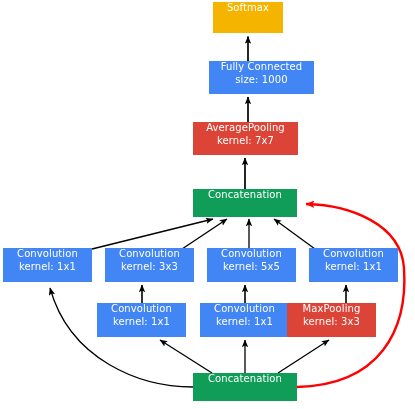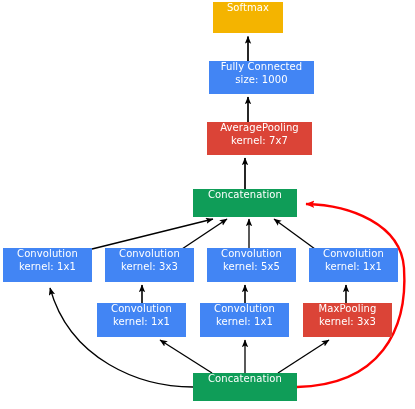--- a/index.html
+++ b/index.html
@@ -82,21 +82,21 @@
 
   <div class="node" style="left:213px; top:2px; width:70px; height:31px; background:#F4B400;">
     <span>Softmax</span>
   </div>
 
   <div class="node" style="left:209px; top:61px; width:105px; height:33px; background:#4285F4;">
     <span>Fully Connected</span>
     <span class="l2">size: 1000</span>
   </div>
 
-  <div class="node" style="left:207px; top:122px; width:105px; height:33px; background:#DB4437;">
+  <div class="node" style="left:193px; top:122px; width:105px; height:33px; background:#DB4437;">
     <span>AveragePooling</span>
     <span class="l2">kernel: 7x7</span>
   </div>
 
   <div class="node" style="left:193px; top:189px; width:104px; height:28px; background:#0F9D58;">
     <span>Concatenation</span>
   </div>
 
   <div class="node" style="left:3px; top:248px; width:89px; height:34px; background:#4285F4;">
     <span>Convolution</span>
@@ -121,21 +121,21 @@
   <div class="node" style="left:97px; top:303px; width:89px; height:34px; background:#4285F4;">
     <span>Convolution</span>
     <span class="l2">kernel: 1x1</span>
   </div>
 
   <div class="node" style="left:200px; top:303px; width:89px; height:34px; background:#4285F4;">
     <span>Convolution</span>
     <span class="l2">kernel: 1x1</span>
   </div>
 
-  <div class="node" style="left:303px; top:303px; width:89px; height:34px; background:#DB4437;">
+  <div class="node" style="left:287px; top:303px; width:89px; height:34px; background:#DB4437;">
     <span>MaxPooling</span>
     <span class="l2">kernel: 3x3</span>
   </div>
 
   <div class="node" style="left:193px; top:373px; width:104px; height:28px; background:#0F9D58;">
     <span>Concatenation</span>
   </div>
 
 </div>
 

